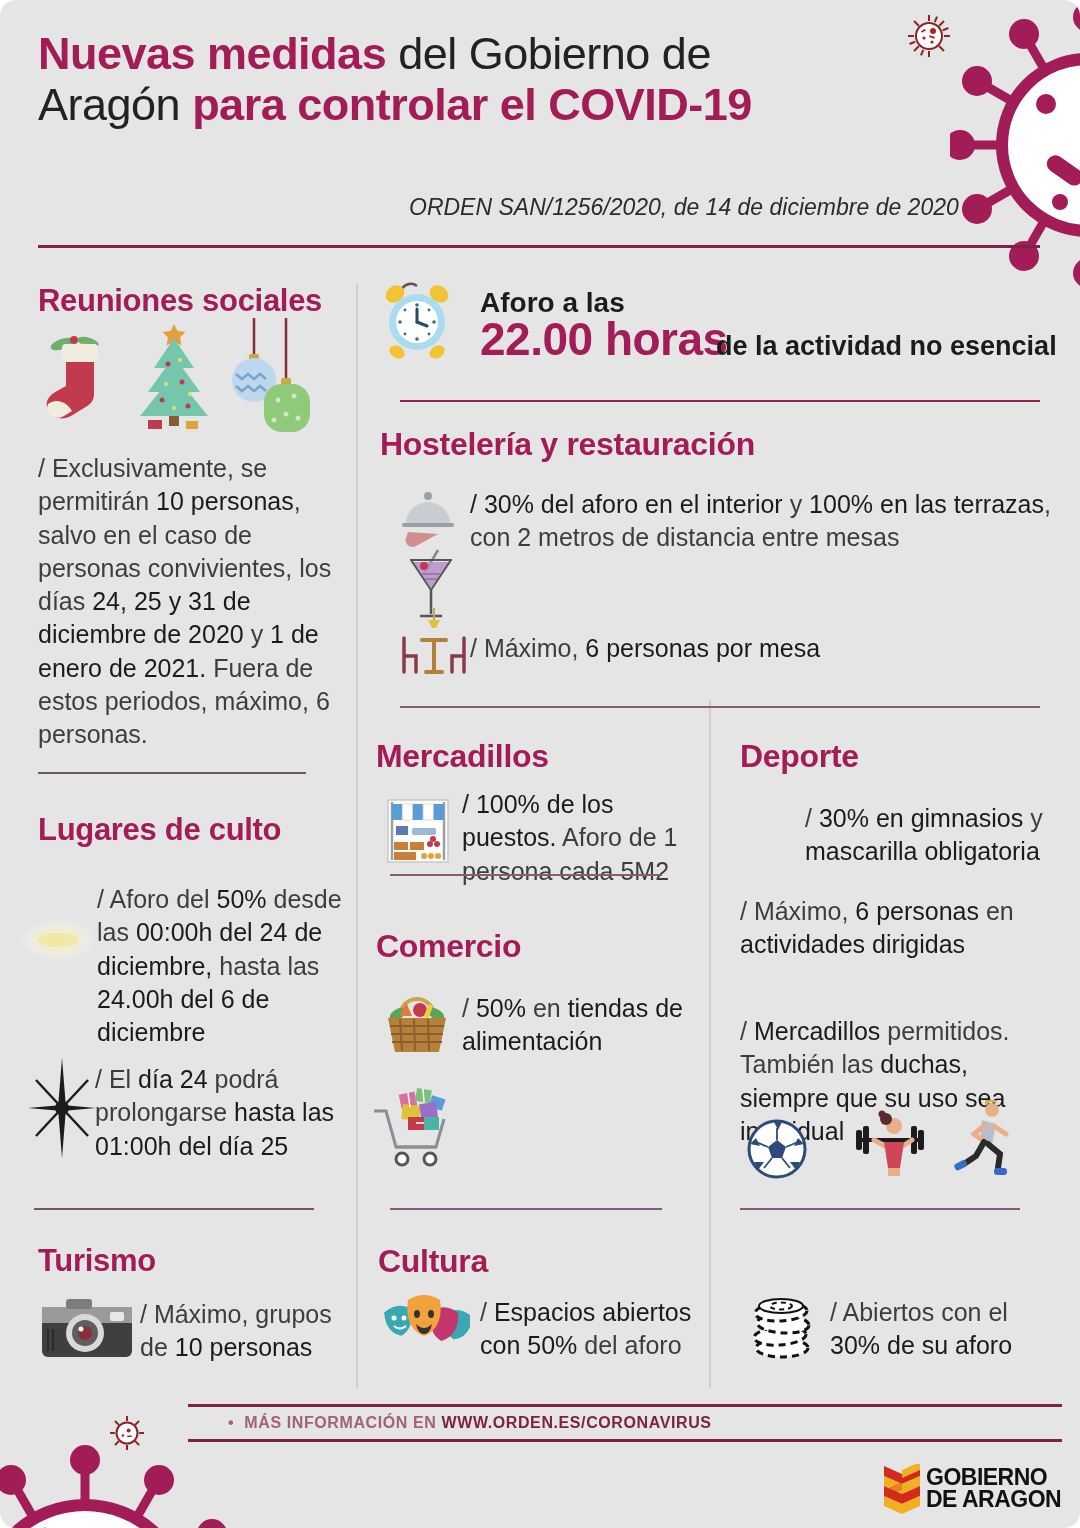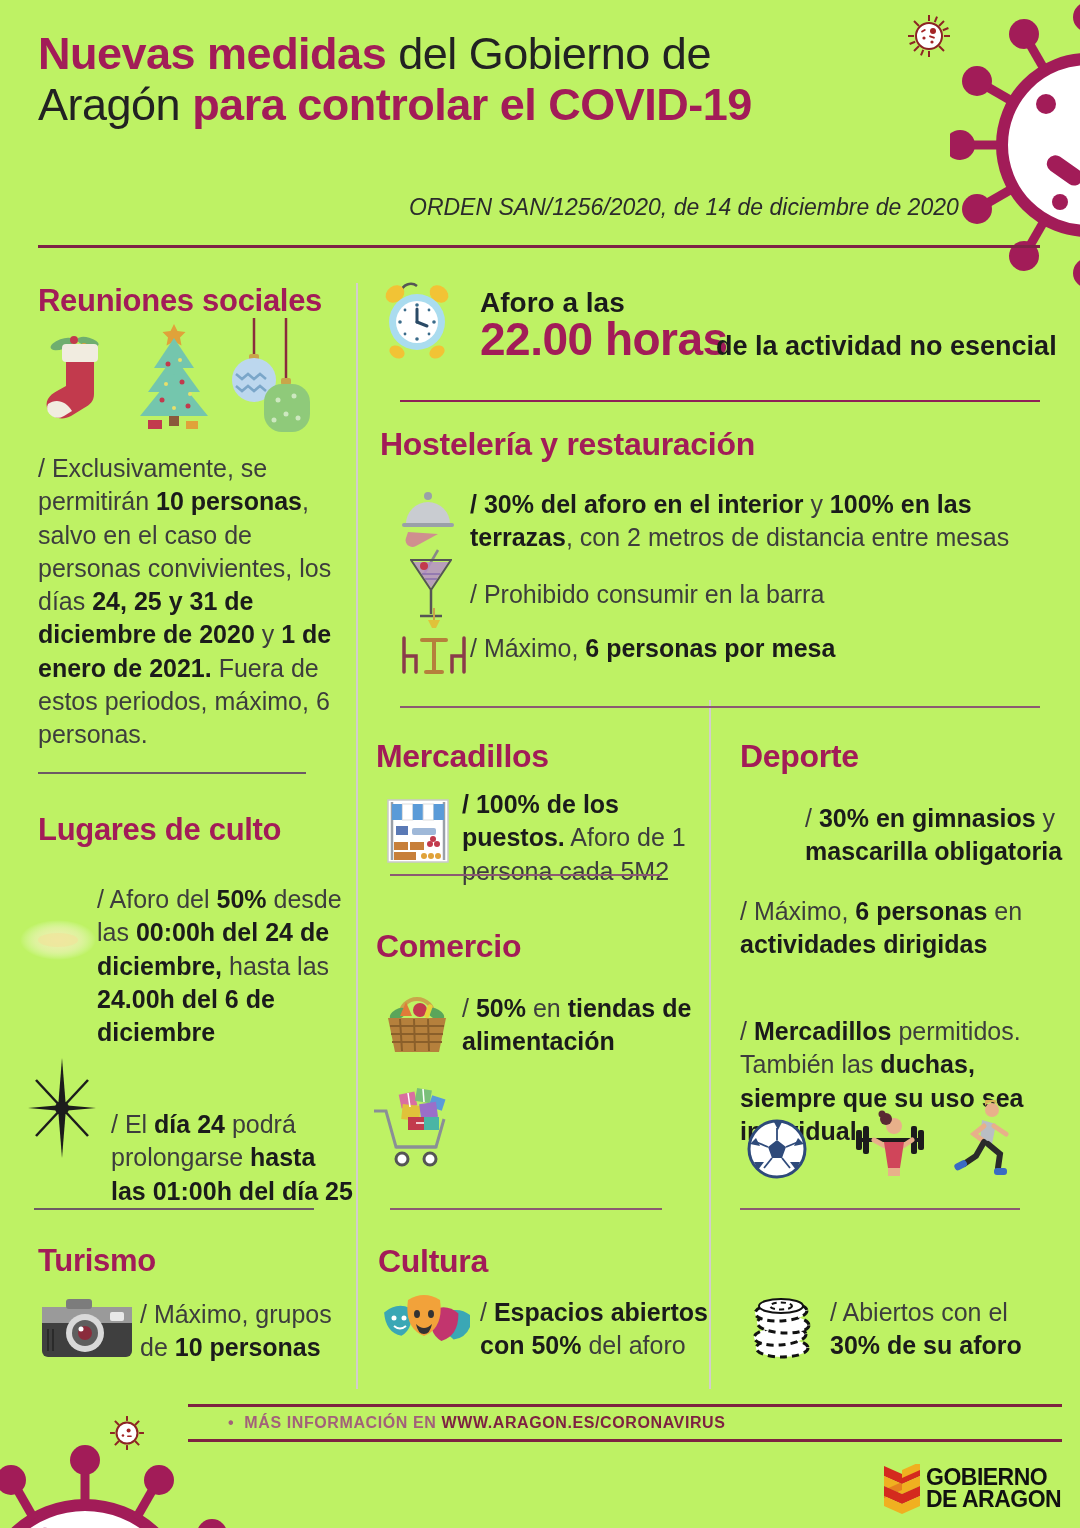--- a/index.html
+++ b/index.html
@@ -1,32 +1,32 @@
 <!DOCTYPE html>
 <html><head>
 <meta charset="utf-8">
 <style>
   html,body{margin:0;padding:0;background:#fff;}
-  .page{position:relative;width:1080px;height:1528px;background:#bef264;overflow:hidden;
-        font-family:"Liberation Sans",sans-serif;-webkit-font-smoothing:antialiased;}
+  .page{position:relative;width:1080px;height:1528px;background:#e5e5e5;overflow:hidden;
+        font-family:"Liberation Sans",sans-serif;border-radius:16px;-webkit-font-smoothing:antialiased;}
   .abs{position:absolute;}
   
   .title{left:38px;top:28px;width:840px;font-size:45px;line-height:1.14;letter-spacing:-0.5px;}
   .title .mag{color:#A21C58;font-weight:800;}
   .title .blk{color:#222;font-weight:400;}
   .alert{left:38px;top:170px;font-size:41px;color:#A21C58;font-weight:400;letter-spacing:-0.5px;}
   .alert sup{font-size:24px;}
   .orden{left:372px;top:194px;font-size:23px;font-style:italic;color:#2b2b2b;margin-left:37px;}
   .rule-header{left:38px;top:245px;width:1002px;height:3px;background:#7E2247;}
   
   .h{color:#A21C58;font-weight:800;font-size:31px;letter-spacing:-0.3px;}
   .h2{color:#A21C58;font-weight:800;font-size:32px;letter-spacing:-0.3px;}
   
   .body{font-size:25px;color:#3d3d3d;line-height:1.33;}
-  .body b{color:#1b1b1b;font-weight:700;}
+  .body b{color:#1b1b1b;font-weight:400;}
   
   .vline{width:2px;background:#d3cdcd;}
   .hline{height:2px;background:#8c5a72;}
   .hline-strong{height:2px;background:#8E2157;}
   
   .cierre-lead{left:480px;top:287px;font-size:28px;font-weight:700;color:#1b1b1b;}
   .cierre-time{left:480px;top:312px;font-size:46px;font-weight:800;color:#A21C58;letter-spacing:-0.5px;}
   .cierre-tail{left:716px;top:331px;font-size:27px;font-weight:700;color:#1b1b1b;}
   
   .foot-line{height:3px;background:#7E2242;}
@@ -211,21 +211,21 @@
     <svg width="80" height="100" viewBox="0 0 80 100">
       <polygon points="40,0 44,50 40,100 36,50" fill="#1c1c1c"></polygon>
       <polygon points="6,50 40,47 74,50 40,53" fill="#1c1c1c"></polygon>
       <g stroke="#1c1c1c" stroke-width="2.5">
           <line x1="14" y1="22" x2="66" y2="78"></line>
           <line x1="66" y1="22" x2="14" y2="78"></line>
         </g>
       <circle cx="40" cy="50" r="7" fill="#1c1c1c"></circle>
     </svg>
   </span>
-  <div class="abs body" style="left:111px;top:1063px;width:245px;margin-top:45px;">
+  <div class="abs body" style="left:95px;top:1063px;width:245px;">
     <span>/ El </span><b>día 24</b><span> podrá prolongarse </span><b>hasta las 01:00h del día 25</b>
   </div>
 
   <div class="abs hline" style="left:34px;top:1208px;width:280px;background:#6d5a64;"></div>
 
   <div class="abs h" style="left:38px;top:1243px;">Turismo</div>
   <span class="abs icon" style="left:40px;top:1295px;">
     <svg width="94" height="64" viewBox="0 0 94 64">
       <rect x="2" y="12" width="90" height="50" rx="6" fill="#3f3f3f"></rect>
       <rect x="2" y="12" width="90" height="16" fill="#9a9a9a"></rect>
@@ -298,23 +298,20 @@
       <polygon points="1,12 41,12 21,42" fill="none" stroke="#555" stroke-width="2"></polygon>
       <circle cx="14" cy="18" r="4" fill="#c23a4d"></circle>
       <g stroke="#8a6fae" stroke-width="1.5">
           <line x1="12" y1="26" x2="30" y2="26"></line>
           <line x1="15" y1="31" x2="27" y2="31"></line>
         </g>
       <line x1="21" y1="42" x2="21" y2="66" stroke="#555" stroke-width="2.5"></line>
       <line x1="10" y1="68" x2="32" y2="68" stroke="#555" stroke-width="2.5"></line>
     </svg>
   </span>
-  <div class="abs body" style="left:470px;top:578px;width:560px;">
-    <span>/ Prohibido consumir en la barra</span>
-  </div>
 
   <span class="abs icon" style="left:396px;top:608px;">
     <svg width="76" height="70" viewBox="0 0 76 70">
       <line x1="38" y1="0" x2="38" y2="12" stroke="#c9a64a" stroke-width="2"></line>
       <polygon points="32,12 44,12 40,20 36,20" fill="#e0c23a"></polygon>
       <g stroke="#8a3b4a" stroke-width="3.5" fill="none" stroke-linecap="round">
         <path d="M8 30 v34 M8 48 h12 v16"></path>
         <path d="M68 30 v34 M68 48 h-12 v16"></path>
       </g>
       <g stroke="#b5803c" stroke-width="4" stroke-linecap="round">
@@ -573,21 +570,21 @@
           <circle cx="28" cy="23" r="2.5"></circle>
           <circle cx="21" cy="29" r="1.6"></circle>
           <rect x="26" y="29" width="6" height="2" rx="1"></rect>
         </g>
     </svg>
   </span>
 
   <div class="abs foot-line" style="left:188px;top:1404px;width:874px;"></div>
   <div class="abs foot-text" style="left:228px;top:1414px;">
     <span>•</span>&nbsp;
-    <span>MÁS INFORMACIÓN EN </span><b>WWW.ARAGON.ES/CORONAVIRUS</b>
+    <span>MÁS INFORMACIÓN EN </span><b>WWW.ORDEN.ES/CORONAVIRUS</b>
   </div>
   <div class="abs foot-line" style="left:188px;top:1439px;width:874px;"></div>
 
   <div class="abs" style="left:884px;top:1464px;display:flex;align-items:center;gap:6px;">
     <span class="icon">
       <svg width="36" height="50" viewBox="0 0 36 50">
         <polygon points="0,2 18,10 36,2 36,12 18,20 0,12" fill="#d42a1e"></polygon>
         <polygon points="0,12 18,20 36,12 36,22 18,30 0,22" fill="#f0b020"></polygon>
         <polygon points="0,22 18,30 36,22 36,32 18,40 0,32" fill="#d42a1e"></polygon>
         <polygon points="0,32 18,40 36,32 36,42 18,50 0,42" fill="#f0b020"></polygon>

